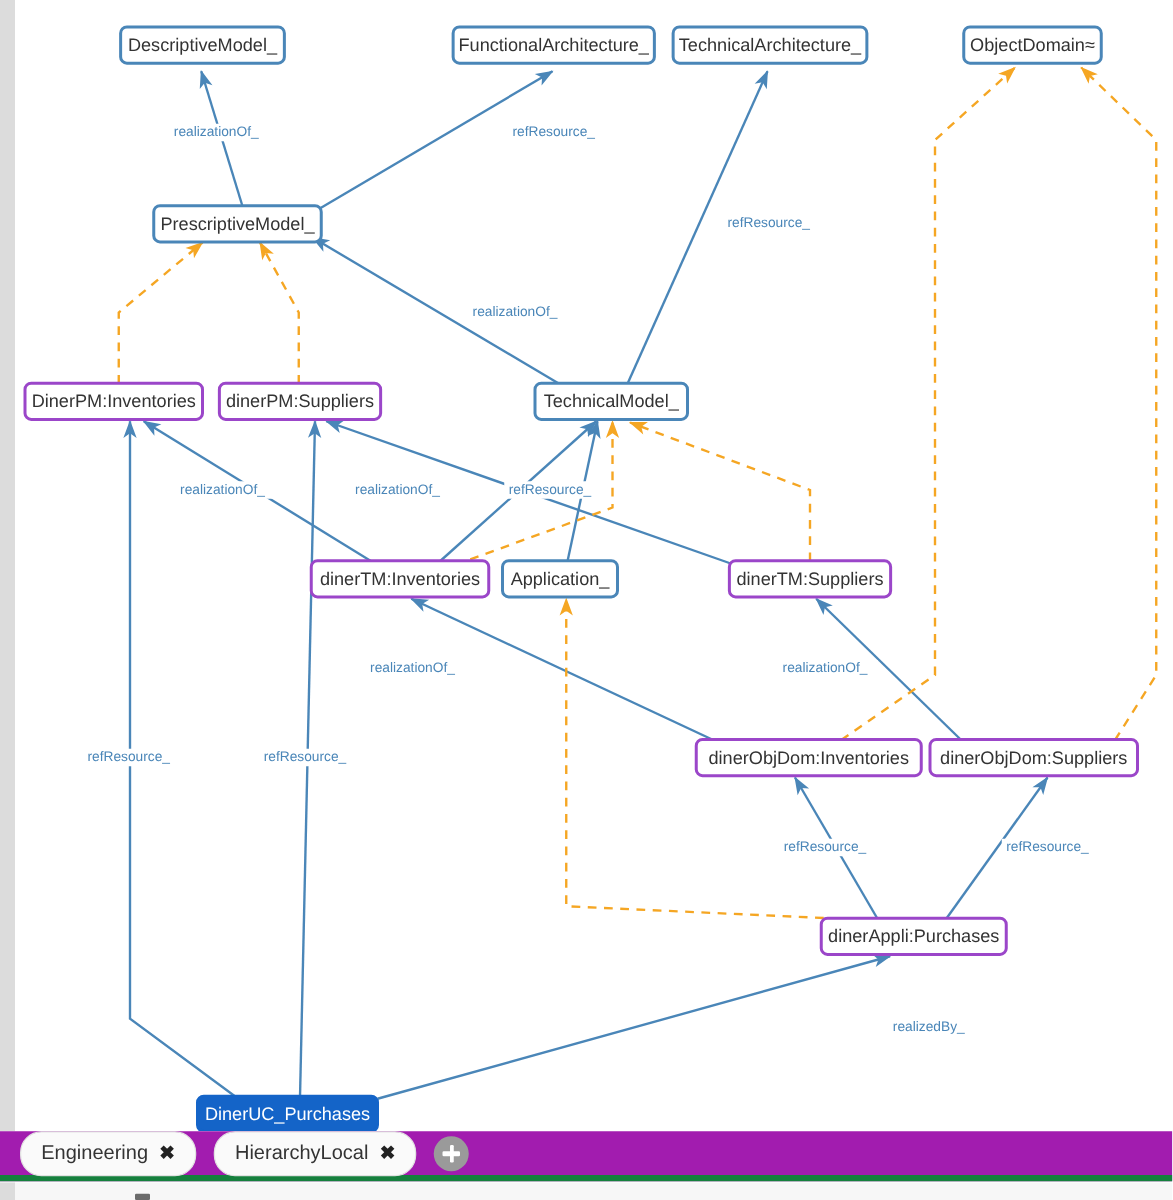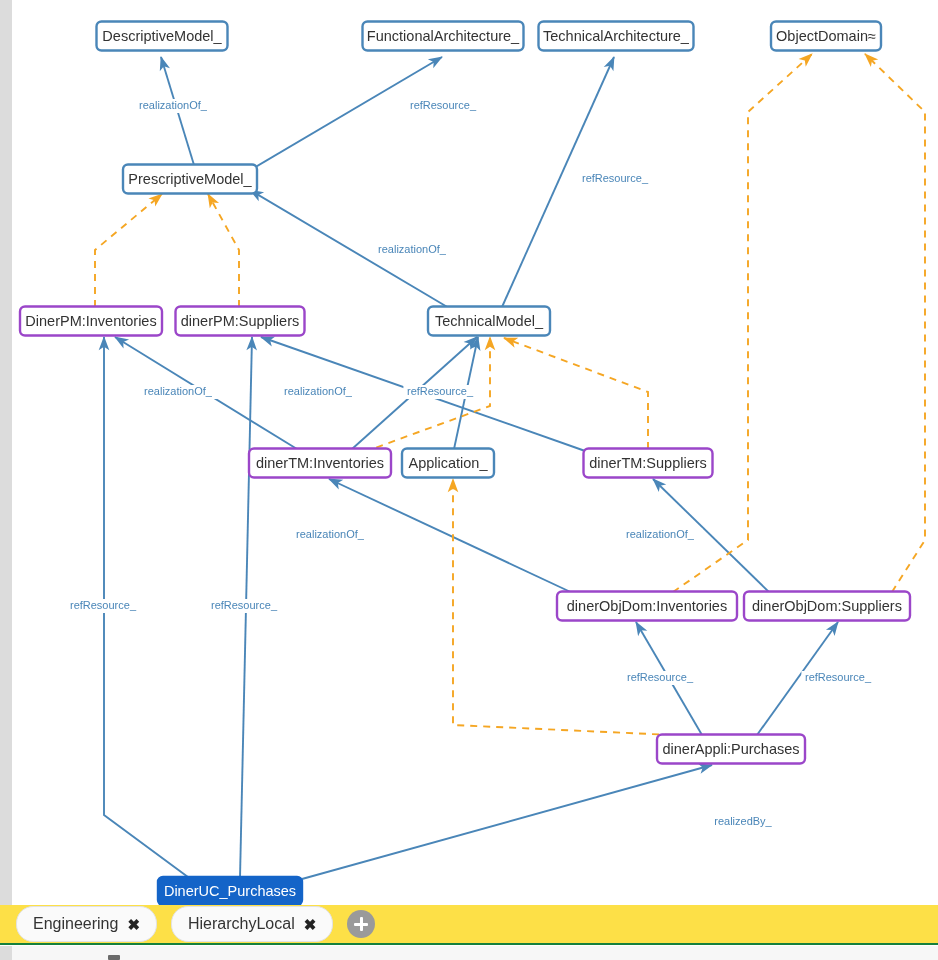--- a/index.html
+++ b/index.html
@@ -69,27 +69,27 @@
     dominant-baseline: middle;
     pointer-events: none;
   }
   
   #toolbar {
     position: absolute;
     left: 0;
     top: 905px;
     width: 938px;
     height: 40px;
-    background: #fde047;
+    background: #a21caf;
     display: flex;
     align-items: center;
     gap: 14px;
     padding-left: 16px;
     box-sizing: border-box;
-    border-bottom: 2px solid #15803d;
+    border-bottom: 5px solid #15803d;
   }
   .chip {
     display: inline-flex;
     align-items: center;
     gap: 9px;
     height: 34px;
     padding: 0 16px;
     border: 1px solid #e2e2e2;
     border-radius: 17px;
     background: #fafafa;

